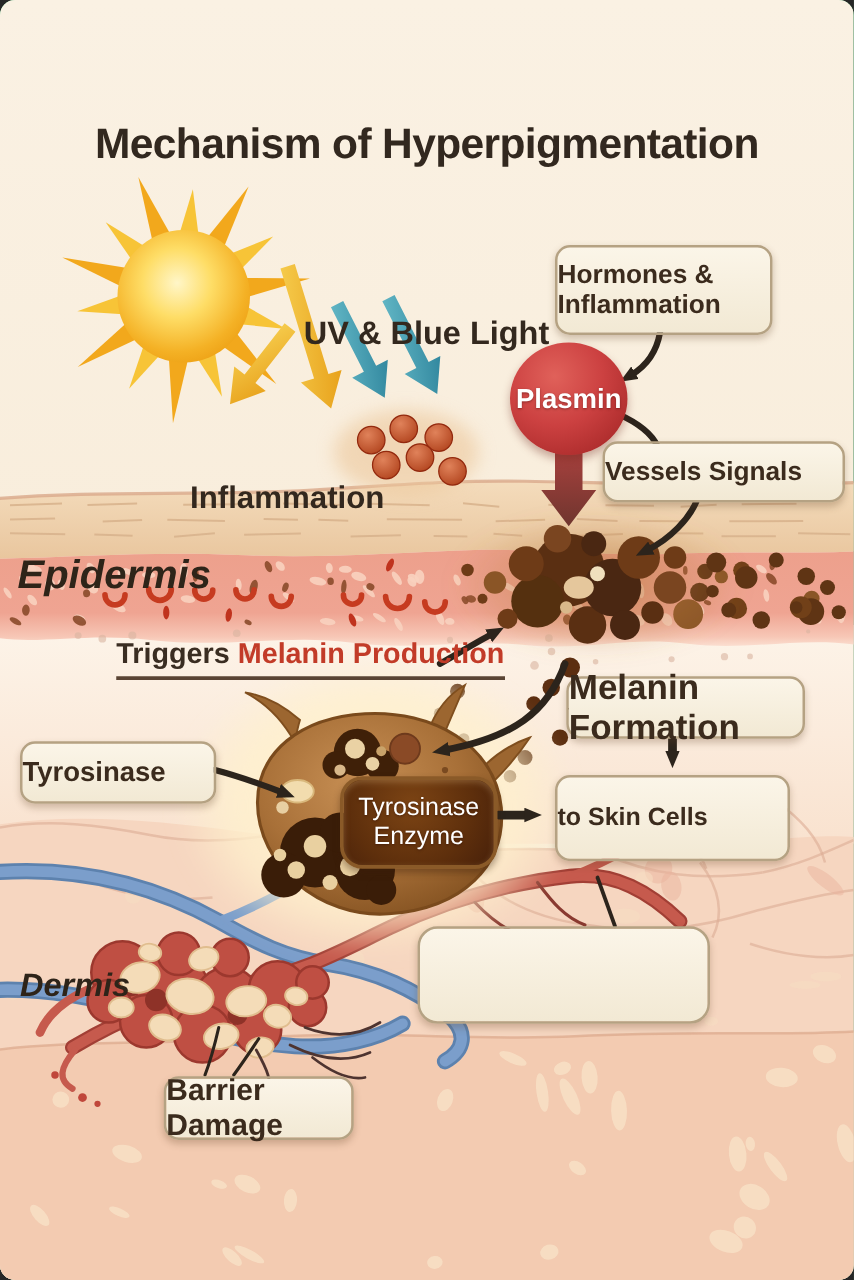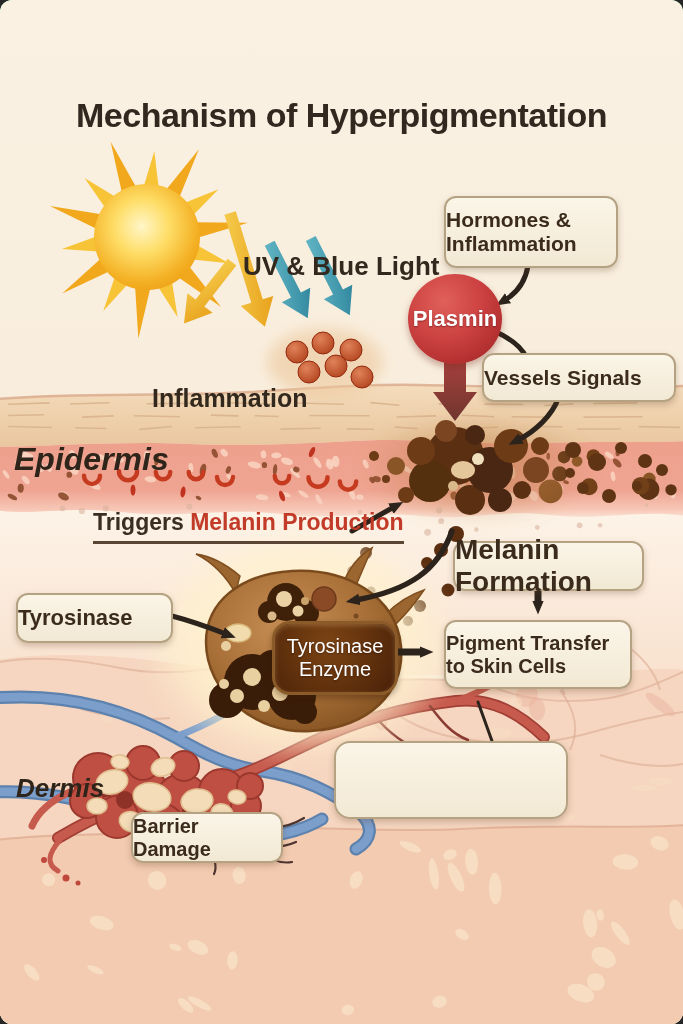--- a/index.html
+++ b/index.html
@@ -586,23 +586,22 @@
 <div class="ov callout" style="left:453px;top:541px;width:187px;height:46px;font-size:28px;">Melanin Formation</div>
 
 <div class="ov callout" style="left:16px;top:593px;width:153px;height:46px;font-size:22px;">Tyrosinase</div>
 
 <div class="ov tyro" style="left:272px;top:621px;width:120px;height:68px;font-size:20px;">
   <div>Tyrosinase</div>
   <div>Enzyme</div>
 </div>
 
 <div class="ov callout" style="left:444px;top:620px;width:184px;height:65px;font-size:20px;">
-  <div>Pigment Transfer</div>
   <div>to Skin Cells</div>
 </div>
 
 <div class="ov lbl" style="left:16px;top:733px;font-size:26px;font-style:italic;color:#2e2419;">Dermis</div>
 
 <div class="ov callout" style="left:334px;top:741px;width:234px;height:78px;font-size:21px;text-align:left;padding-left:16px;box-sizing:border-box;border-radius:16px;">
 </div>
 
-<div class="ov callout" style="left:131px;top:812px;width:148px;height:47px;font-size:20px;">Barrier Damage</div>
+<div class="ov callout" style="left:131px;top:861px;width:148px;height:47px;font-size:24px;">Barrier Damage</div>
 </div>
 
 </body></html>

